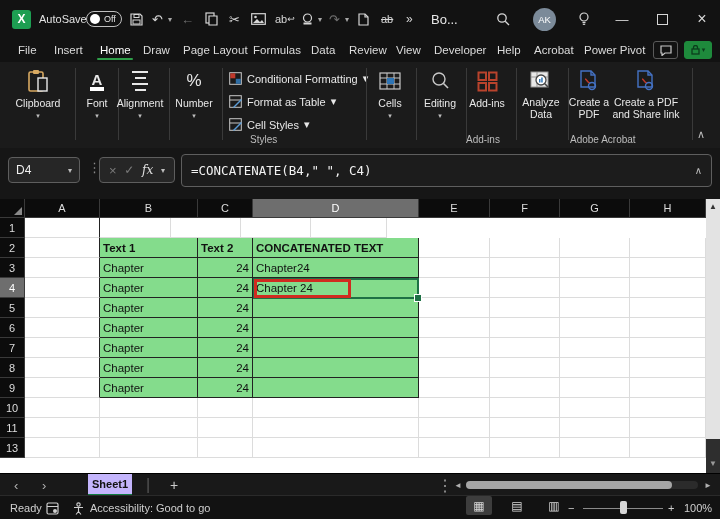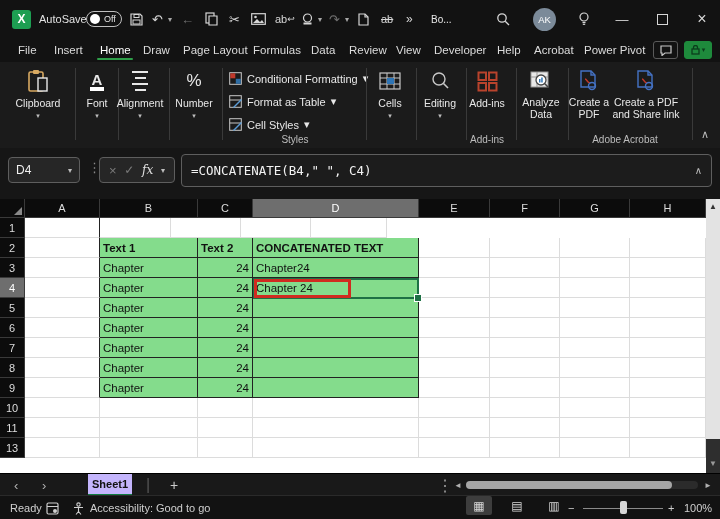--- a/index.html
+++ b/index.html
@@ -7,21 +7,21 @@
   
   .titlebar{position:absolute;top:0;left:0;width:720px;height:38px;background:#121212;}
   .ti{position:absolute;top:0;height:38px;display:flex;align-items:center;color:#D6D6D6;font-size:13px;}
   .excel-logo{width:19px;height:19px;background:#1D9E52;border-radius:3px;color:#fff;font-weight:bold;font-size:12px;display:flex;align-items:center;justify-content:center;}
   .autosave{font-size:11px;color:#E2E2E2;}
   .toggle{width:36px;height:16px;border:1px solid #BFBFBF;border-radius:9px;display:flex;align-items:center;padding:0 3px;box-sizing:border-box;}
   .knob{width:10px;height:10px;border-radius:50%;background:#fff;}
   .toggle-state{font-size:9px;color:#E2E2E2;margin-left:4px;}
   .dim{color:#6F6F6F;}
   .chev{font-size:8px;color:#A8A8A8;margin-left:2px;}
-  .doc-title{font-size:10px;color:#E8E8E8;}
+  .doc-title{font-size:13px;color:#E8E8E8;}
   .avatar{width:23px;height:23px;border-radius:50%;background:#7B8A99;color:#fff;font-size:9.5px;display:flex;align-items:center;justify-content:center;}
   .winbtn{width:28px;justify-content:center;}
   .maxbox{width:9px;height:9px;border:1px solid #D6D6D6;}
   .strike{text-decoration:line-through;font-size:11px;}
   .abtxt{font-size:11px;}
   
   .tabs{position:absolute;top:38px;left:0;width:720px;height:24px;background:#121212;}
   .rtab{position:absolute;top:0;height:24px;display:flex;align-items:center;font-size:11.5px;color:#DCDCDC;}
   .rtab.active{color:#fff;}
   .tab-underline{position:absolute;top:20px;height:2px;background:#2E9E49;border-radius:1px;}
@@ -32,21 +32,21 @@
   .bigbtn{position:absolute;top:6px;display:flex;flex-direction:column;align-items:center;color:#E8E8E8;}
   .bigbtn .lbl{font-size:10.5px;margin-top:3px;}
   .bigbtn .bchev{font-size:7px;color:#BDBDBD;margin-top:3px;}
   .iconbox{height:26px;display:flex;align-items:center;justify-content:center;}
   .font-a{font-size:15px;font-weight:bold;border-bottom:4px solid #fff;line-height:15px;padding:0 2px;}
   .pct{font-size:17px;}
   .align-lines div{width:16px;height:2px;background:#E8E8E8;margin:2px 0;}
   .align-lines div:nth-child(2){width:11px;}
   .align-lines div:nth-child(4){width:11px;}
   .styles-row{position:absolute;display:flex;align-items:center;color:#E8E8E8;font-size:11px;gap:5px;}
-  .grp-label{position:absolute;color:#BDBDBD;font-size:10px;text-align:center;}
+  .grp-label{position:absolute;color:#BDBDBD;font-size:10px;}
   .two-line{font-size:10.5px;text-align:center;line-height:12px;margin-top:2px;color:#E8E8E8;}
   
   .fbar{position:absolute;top:148px;left:0;width:720px;height:51px;background:#161616;}
   .namebox{position:absolute;left:8px;top:9px;width:72px;height:26px;background:#262626;border:1px solid #5E5E5E;border-radius:4px;box-sizing:border-box;display:flex;align-items:center;color:#F0F0F0;font-size:12px;padding:0 7px;}
   .fdots{position:absolute;left:88px;top:12px;color:#8A8A8A;font-size:13px;}
   .fxbox{position:absolute;left:99px;top:9px;width:76px;height:26px;background:#262626;border:1px solid #5E5E5E;border-radius:4px;box-sizing:border-box;display:flex;align-items:center;justify-content:space-around;padding:0 5px;}
   .formulabox{position:absolute;left:181px;top:6px;width:531px;height:33px;background:#1C1C1C;border:1px solid #5E5E5E;border-radius:4px;box-sizing:border-box;display:flex;align-items:center;color:#F2F2F2;}
   .formula-text{font-family:"DejaVu Sans Mono",monospace;font-size:12.5px;padding-left:9px;flex:1;}
   
   .grid{position:absolute;top:199px;left:0;width:706px;height:274px;background:#fff;overflow:hidden;}

